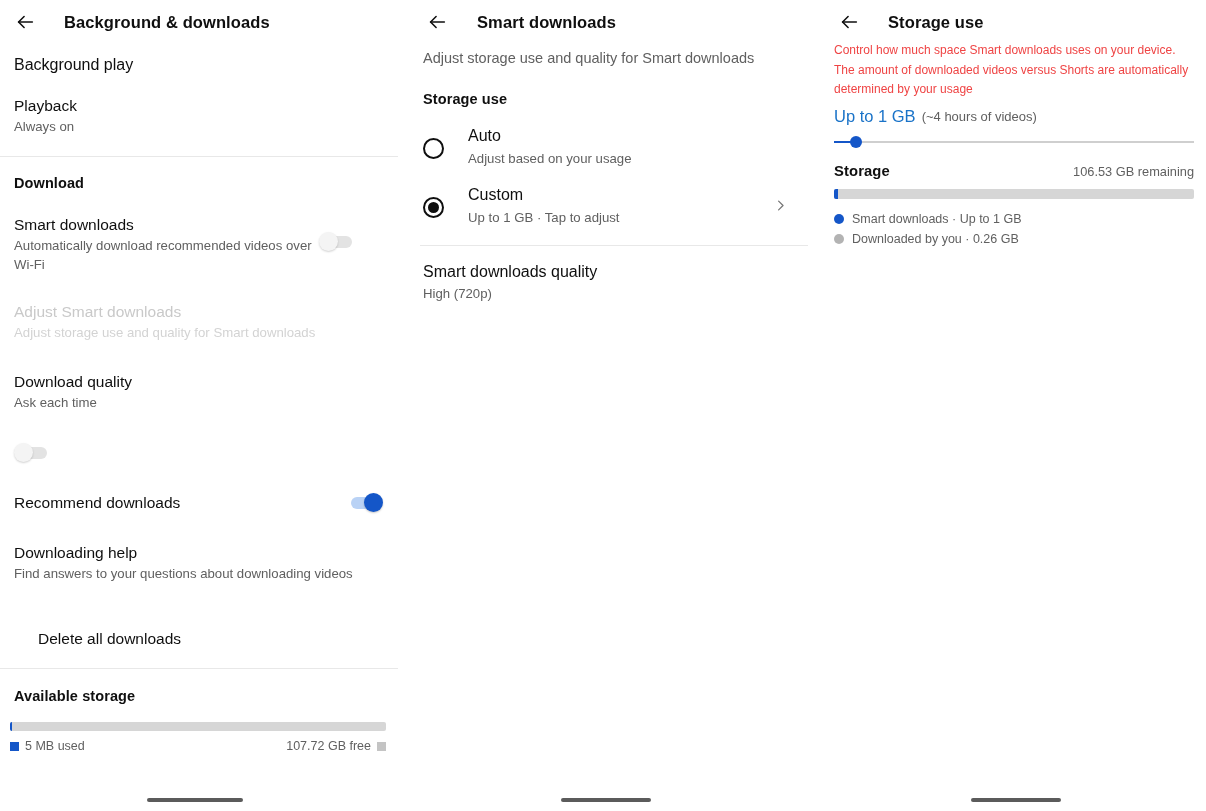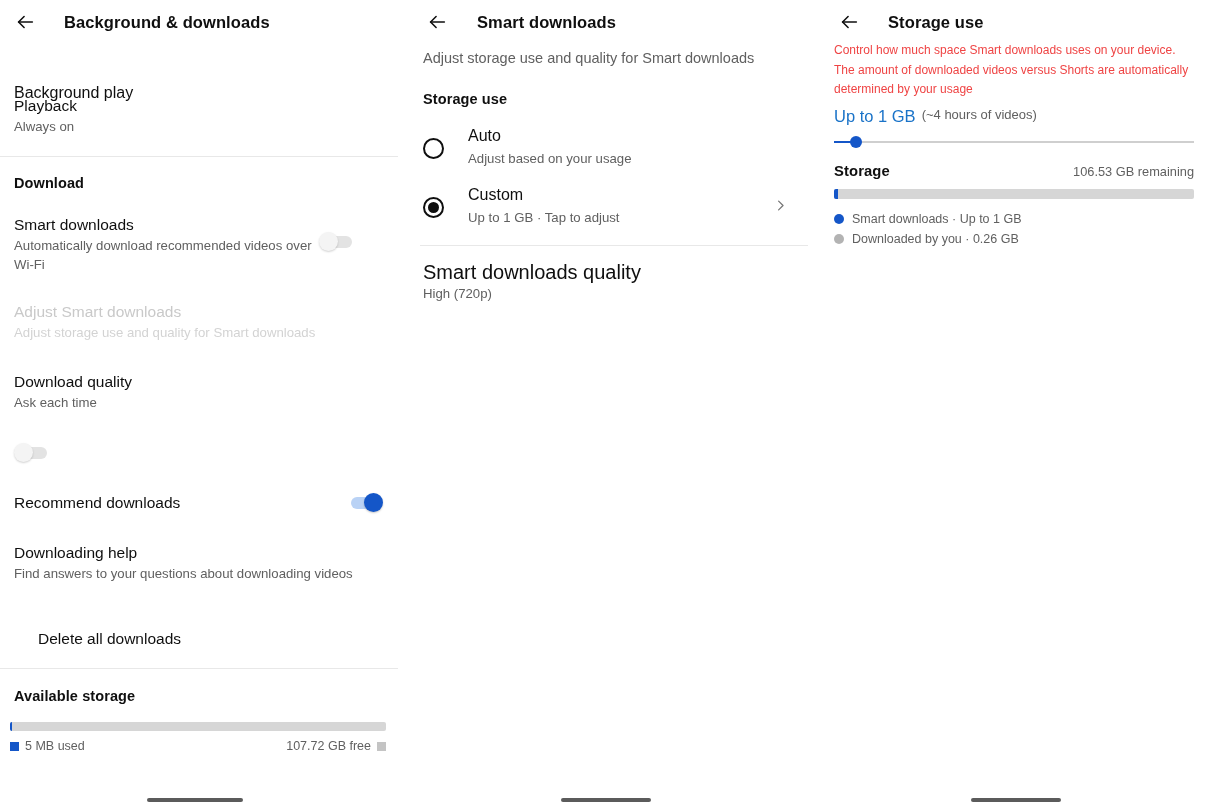--- a/index.html
+++ b/index.html
@@ -240,21 +240,21 @@
     <div class="header">
       <div class="back-arrow">
         <svg width="22" height="22" viewBox="0 0 24 24" fill="none" stroke="#0f0f0f" stroke-width="1.7" stroke-linecap="round" stroke-linejoin="round">
           <line x1="20" y1="12" x2="5" y2="12"></line>
           <polyline points="11,6 5,12 11,18"></polyline>
         </svg>
       </div>
       <div class="header-title">Background &amp; downloads</div>
     </div>
 
-    <div style="position:absolute; left:14px; top:56px;margin-top:28px;">Background play</div>
+    <div style="position:absolute; left:14px; top:56px;">Background play</div>
 
     <div class="row" style="position:absolute; left:14px; top:96px; width:370px;">
       <div class="row-text">
         <div class="row-title">Playback</div>
         <div class="row-sub">Always on</div>
       </div>
     </div>
 
     <div class="divider" style="position:absolute; left:0; top:156px; width:398px;"></div>
 
@@ -372,21 +372,21 @@
         <svg width="15" height="15" viewBox="0 0 24 24" fill="none" stroke="#3c3c3c" stroke-width="2" stroke-linecap="round" stroke-linejoin="round">
           <polyline points="9,5 16,12 9,19"></polyline>
         </svg>
       </div>
     </div>
 
     <div class="divider" style="position:absolute; left:20px; top:245px; width:388px;"></div>
 
     <div class="row" style="position:absolute; left:23px; top:262px; width:365px;">
       <div class="row-text">
-        <div class="row-title" style="font-size:20px;">Smart downloads quality</div>
+        <div class="row-title" style="font-size:16px;">Smart downloads quality</div>
         <div class="row-sub" style="margin-top:2px;">High (720p)</div>
       </div>
     </div>
 
     <div class="gesture-bar" style="left:161px; width:90px;"></div>
     <div class="panel-sep" style="right:0;"></div>
   </div>
 
   <div class="panel panel-3 p3">
 
@@ -395,21 +395,21 @@
         <svg width="22" height="22" viewBox="0 0 24 24" fill="none" stroke="#0f0f0f" stroke-width="1.7" stroke-linecap="round" stroke-linejoin="round">
           <line x1="20" y1="12" x2="5" y2="12"></line>
           <polyline points="11,6 5,12 11,18"></polyline>
         </svg>
       </div>
       <div class="header-title">Storage use</div>
     </div>
 
     <div style="position:absolute; left:24px; top:41px; width:360px; font-size:12px; color:#ef4444; line-height:19.5px;">Control how much space Smart downloads uses on your device. The amount of downloaded videos versus Shorts are automatically determined by your usage</div>
 
-    <div style="position:absolute; left:24px; top:107px; display:flex; align-items:flex-start;">
+    <div style="position:absolute; left:24px; top:107px; display:flex; align-items:center;">
       <span class="blue-text" style="font-size:16.5px;">Up to 1 GB</span>
       <span style="font-size:13px; color:#606060; margin-left:6px;">(~4 hours of videos)</span>
     </div>
 
     <div class="slider" style="position:absolute; left:24px; top:132px; width:360px;">
       <div class="s-track"></div>
       <div class="s-fill" id="p3-fill" style="width: 6%;"></div>
       <div class="s-thumb" id="p3-thumb" style="left: 6%;"></div>
     </div>
 

